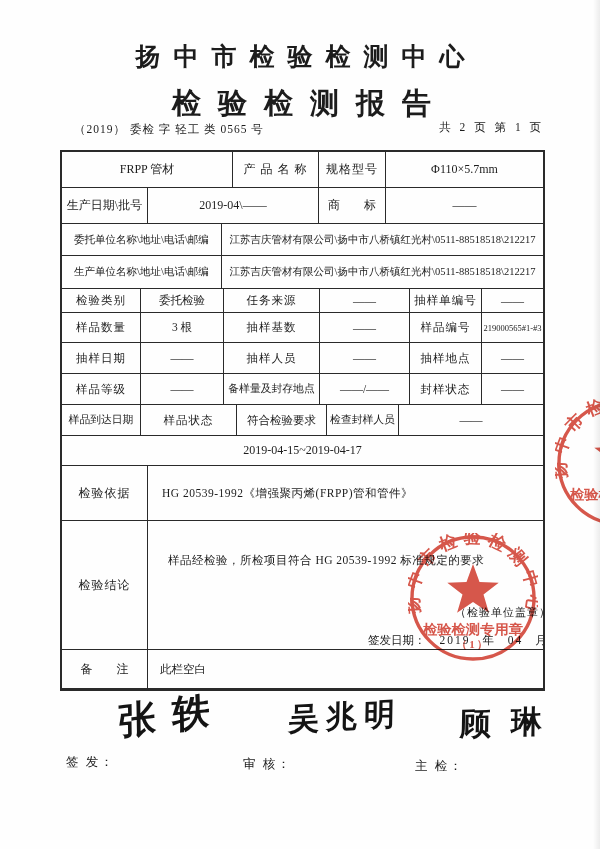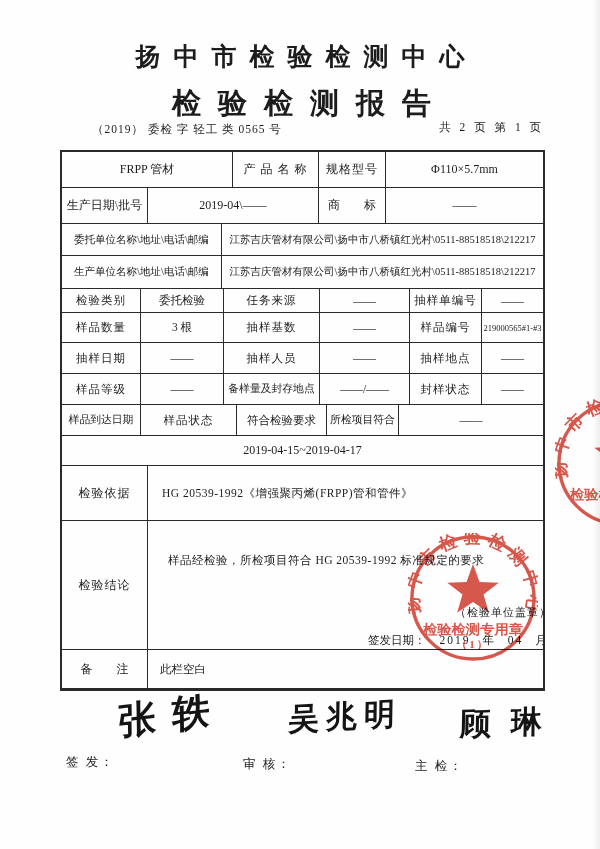--- a/index.html
+++ b/index.html
@@ -10,21 +10,21 @@
     color:#1c1c1c;
   }
   .edge-shade{position:absolute;top:0;right:0;width:7px;height:100%;
     background:linear-gradient(to right,rgba(0,0,0,0),rgba(0,0,0,0.07));}
 
   
   .org-title{position:absolute;top:40px;left:0;width:100%;text-align:center;
     font-size:25px;font-weight:700;letter-spacing:13px;padding-left:13px;box-sizing:border-box;}
   .report-title{position:absolute;top:84px;left:0;width:100%;text-align:center;
     font-size:29px;font-weight:700;letter-spacing:17px;padding-left:20px;box-sizing:border-box;}
-  .doc-no{position:absolute;top:122px;left:74px;font-size:11.5px;letter-spacing:1px;margin-left:18px;}
+  .doc-no{position:absolute;top:122px;left:74px;font-size:11.5px;letter-spacing:1px;}
   .page-info{position:absolute;top:120px;right:56px;font-size:11.5px;letter-spacing:3px;text-align:center;}
 
   
   .report-table{position:absolute;left:60px;top:150px;width:481px;
     border:2px solid #2a2a2a;border-bottom-width:3px;box-sizing:content-box;
     background:transparent;}
   .tr{display:flex;border-bottom:1px solid #2a2a2a;}
   .tr:last-child{border-bottom:none;}
   .td{border-right:1px solid #2a2a2a;display:flex;align-items:center;justify-content:center;
     font-size:11.5px;text-align:center;box-sizing:border-box;overflow:hidden;}
@@ -136,21 +136,21 @@
       <div class="td w96 tight">备样量及封存地点</div>
       <div class="td w90">——/——</div>
       <div class="td w72 lbl">封样状态</div>
       <div class="td">——</div>
     </div>
 
     <div class="tr h30">
       <div class="td w79 tight">样品到达日期</div>
       <div class="td w96 lbl">样品状态</div>
       <div class="td w90">符合检验要求</div>
-      <div class="td w72 tight">所检项目符合</div>
+      <div class="td w72 tight">检查封样人员</div>
       <div class="td">——</div>
     </div>
 
     <div class="tr h29">
       <div class="td fs12">2019-04-15~2019-04-17</div>
     </div>
 
     <div class="tr h54">
       <div class="td w86 lbl fs12">检验依据</div>
       <div class="td basis-cell">HG 20539-1992《增强聚丙烯(FRPP)管和管件》</div>

